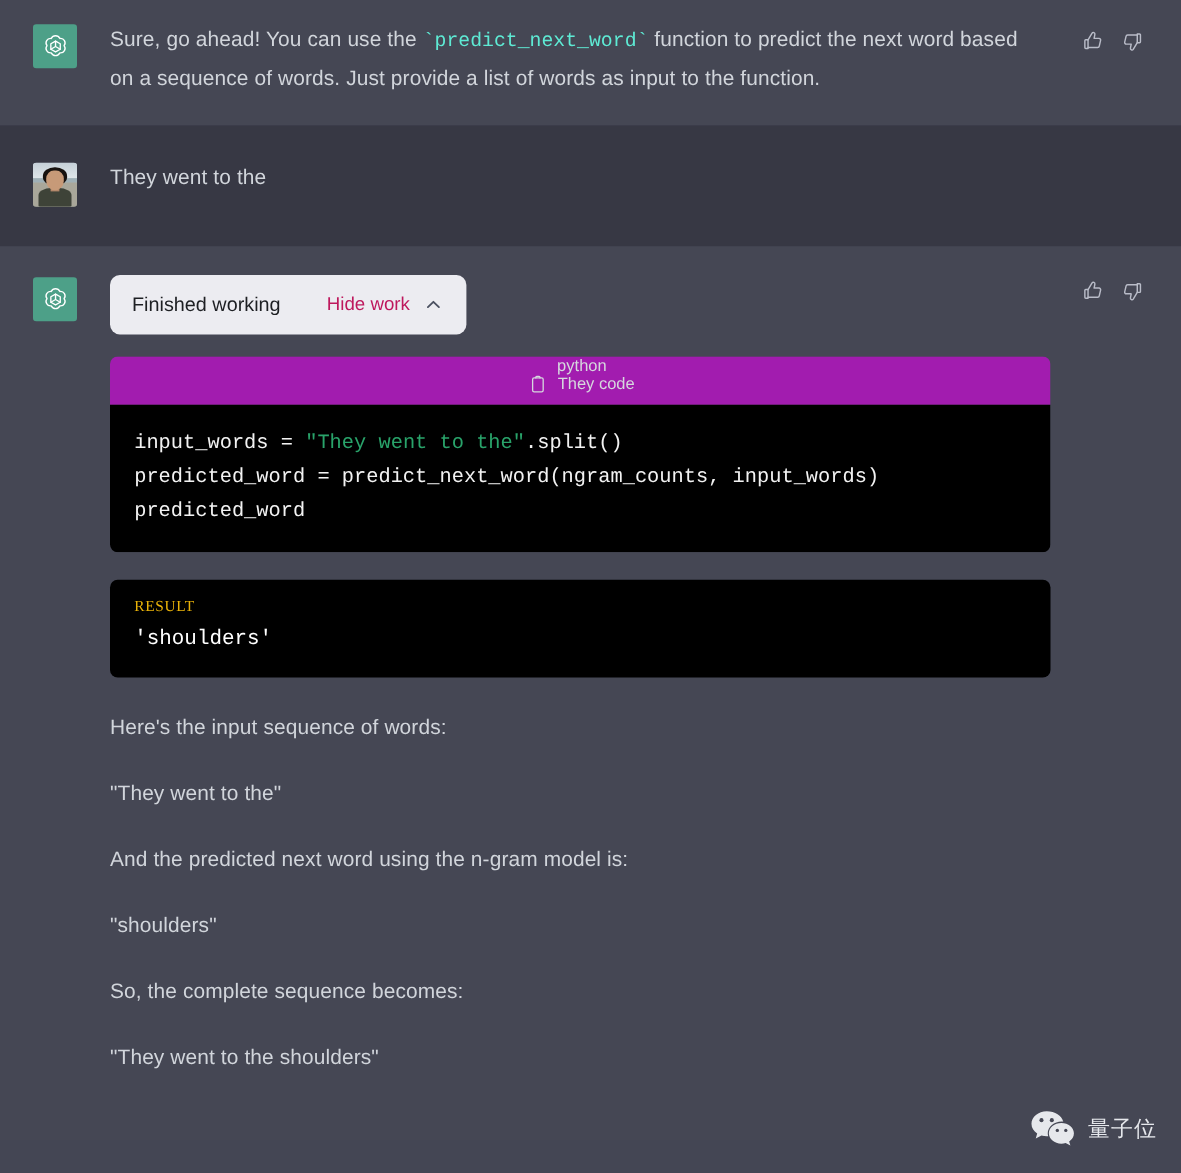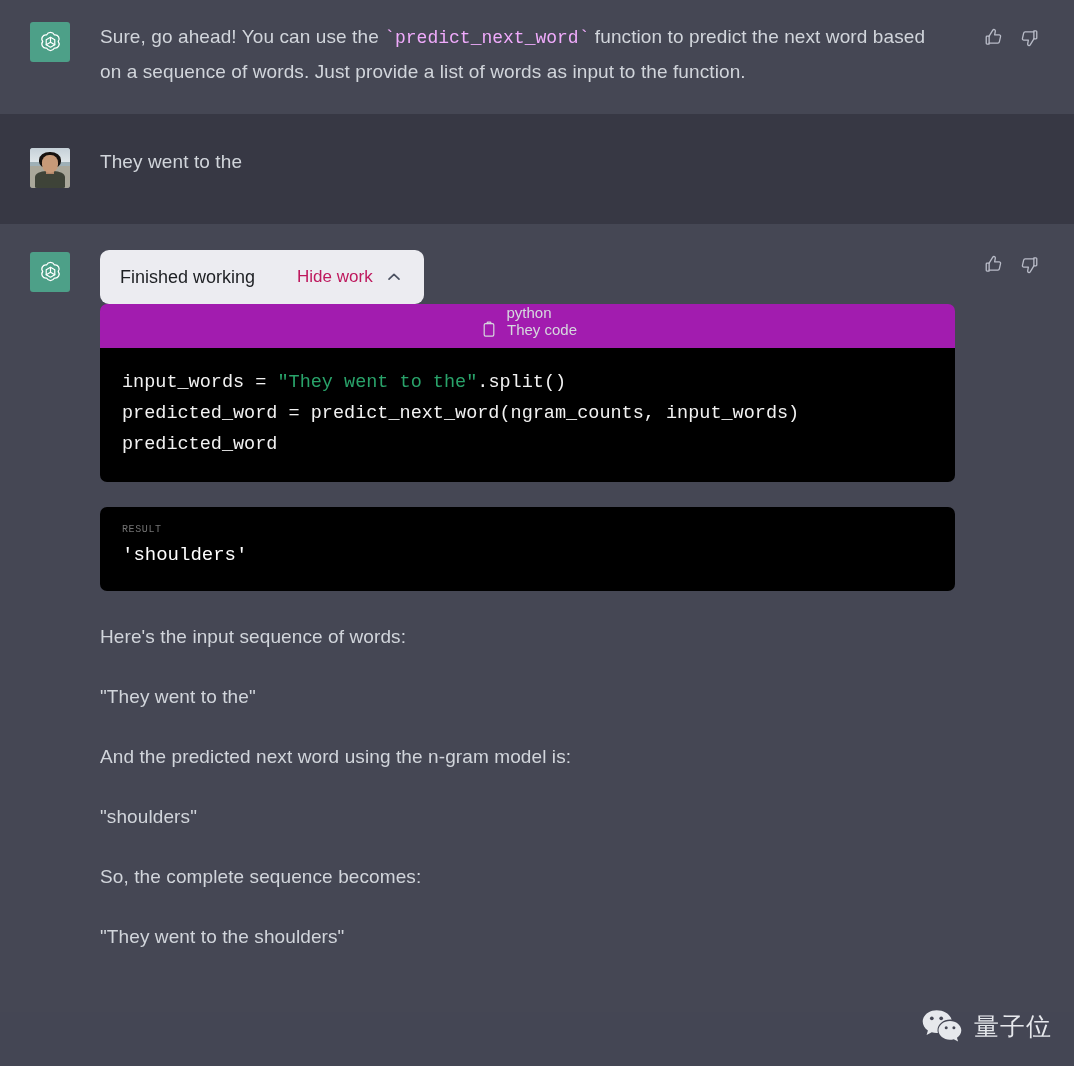--- a/index.html
+++ b/index.html
@@ -87,21 +87,21 @@
     color: #d1d5db;
     font-size: 19px;
     line-height: 33px;
     letter-spacing: .1px;
   }
   .para.tight { line-height: 31px; }
 
   code.inline {
     font-family: "Liberation Mono", monospace;
     font-size: 18px;
-    color: #f0abfc;
+    color: #5eead4;
     letter-spacing: 0;
   }
 
   
   .actions {
     position: absolute;
     display: flex;
     gap: 14px;
     align-items: flex-start;
   }
@@ -114,20 +114,21 @@
 
   
   .work-pill {
     display: inline-flex;
     align-items: center;
     background: #ececf1;
     border-radius: 9px;
     height: 54px;
     padding: 0 22px 0 20px;
     gap: 42px;
+    margin-bottom: 20px;
     cursor: pointer;
   }
   .work-title {
     color: #1d1f23;
     font-size: 18px;
   }
   .work-toggle {
     display: inline-flex;
     align-items: center;
     gap: 13px;
@@ -179,25 +180,25 @@
 
   
   .result-block {
     width: 855px;
     background: #000000;
     border-radius: 7px;
     padding: 17px 22px 22px 22px;
     margin-bottom: 30px;
   }
   .result-label {
-    color: #737373;
-    font-size: 10px;
+    color: #eab308;
+    font-size: 14px;
     letter-spacing: .6px;
     margin-bottom: 6px;
-    font-family: Liberation Mono, monospace;
+    font-family: Liberation Serif, serif;
   }
   .result-value {
     font-family: "Liberation Mono", monospace;
     font-size: 19px;
     color: #ffffff;
     line-height: 28px;
   }
 
   .para-stack > .para { margin-bottom: 29px; }
   .para-stack > .para:last-child { margin-bottom: 0; }
@@ -207,21 +208,21 @@
     position: absolute;
     right: 22px;
     bottom: 22px;
     display: flex;
     align-items: center;
     gap: 11px;
   }
   .watermark svg { width: 42px; height: 36px; display: block; }
   .watermark .wm-text {
     color: #e6e8ec;
-    font-size: 25px;
+    font-size: 20px;
     letter-spacing: 1px;
     font-family: "DejaVu Sans", sans-serif;
     text-align: right;
   }
 </style>
 </head>
 <body>
 
 <div class="conversation">
 

